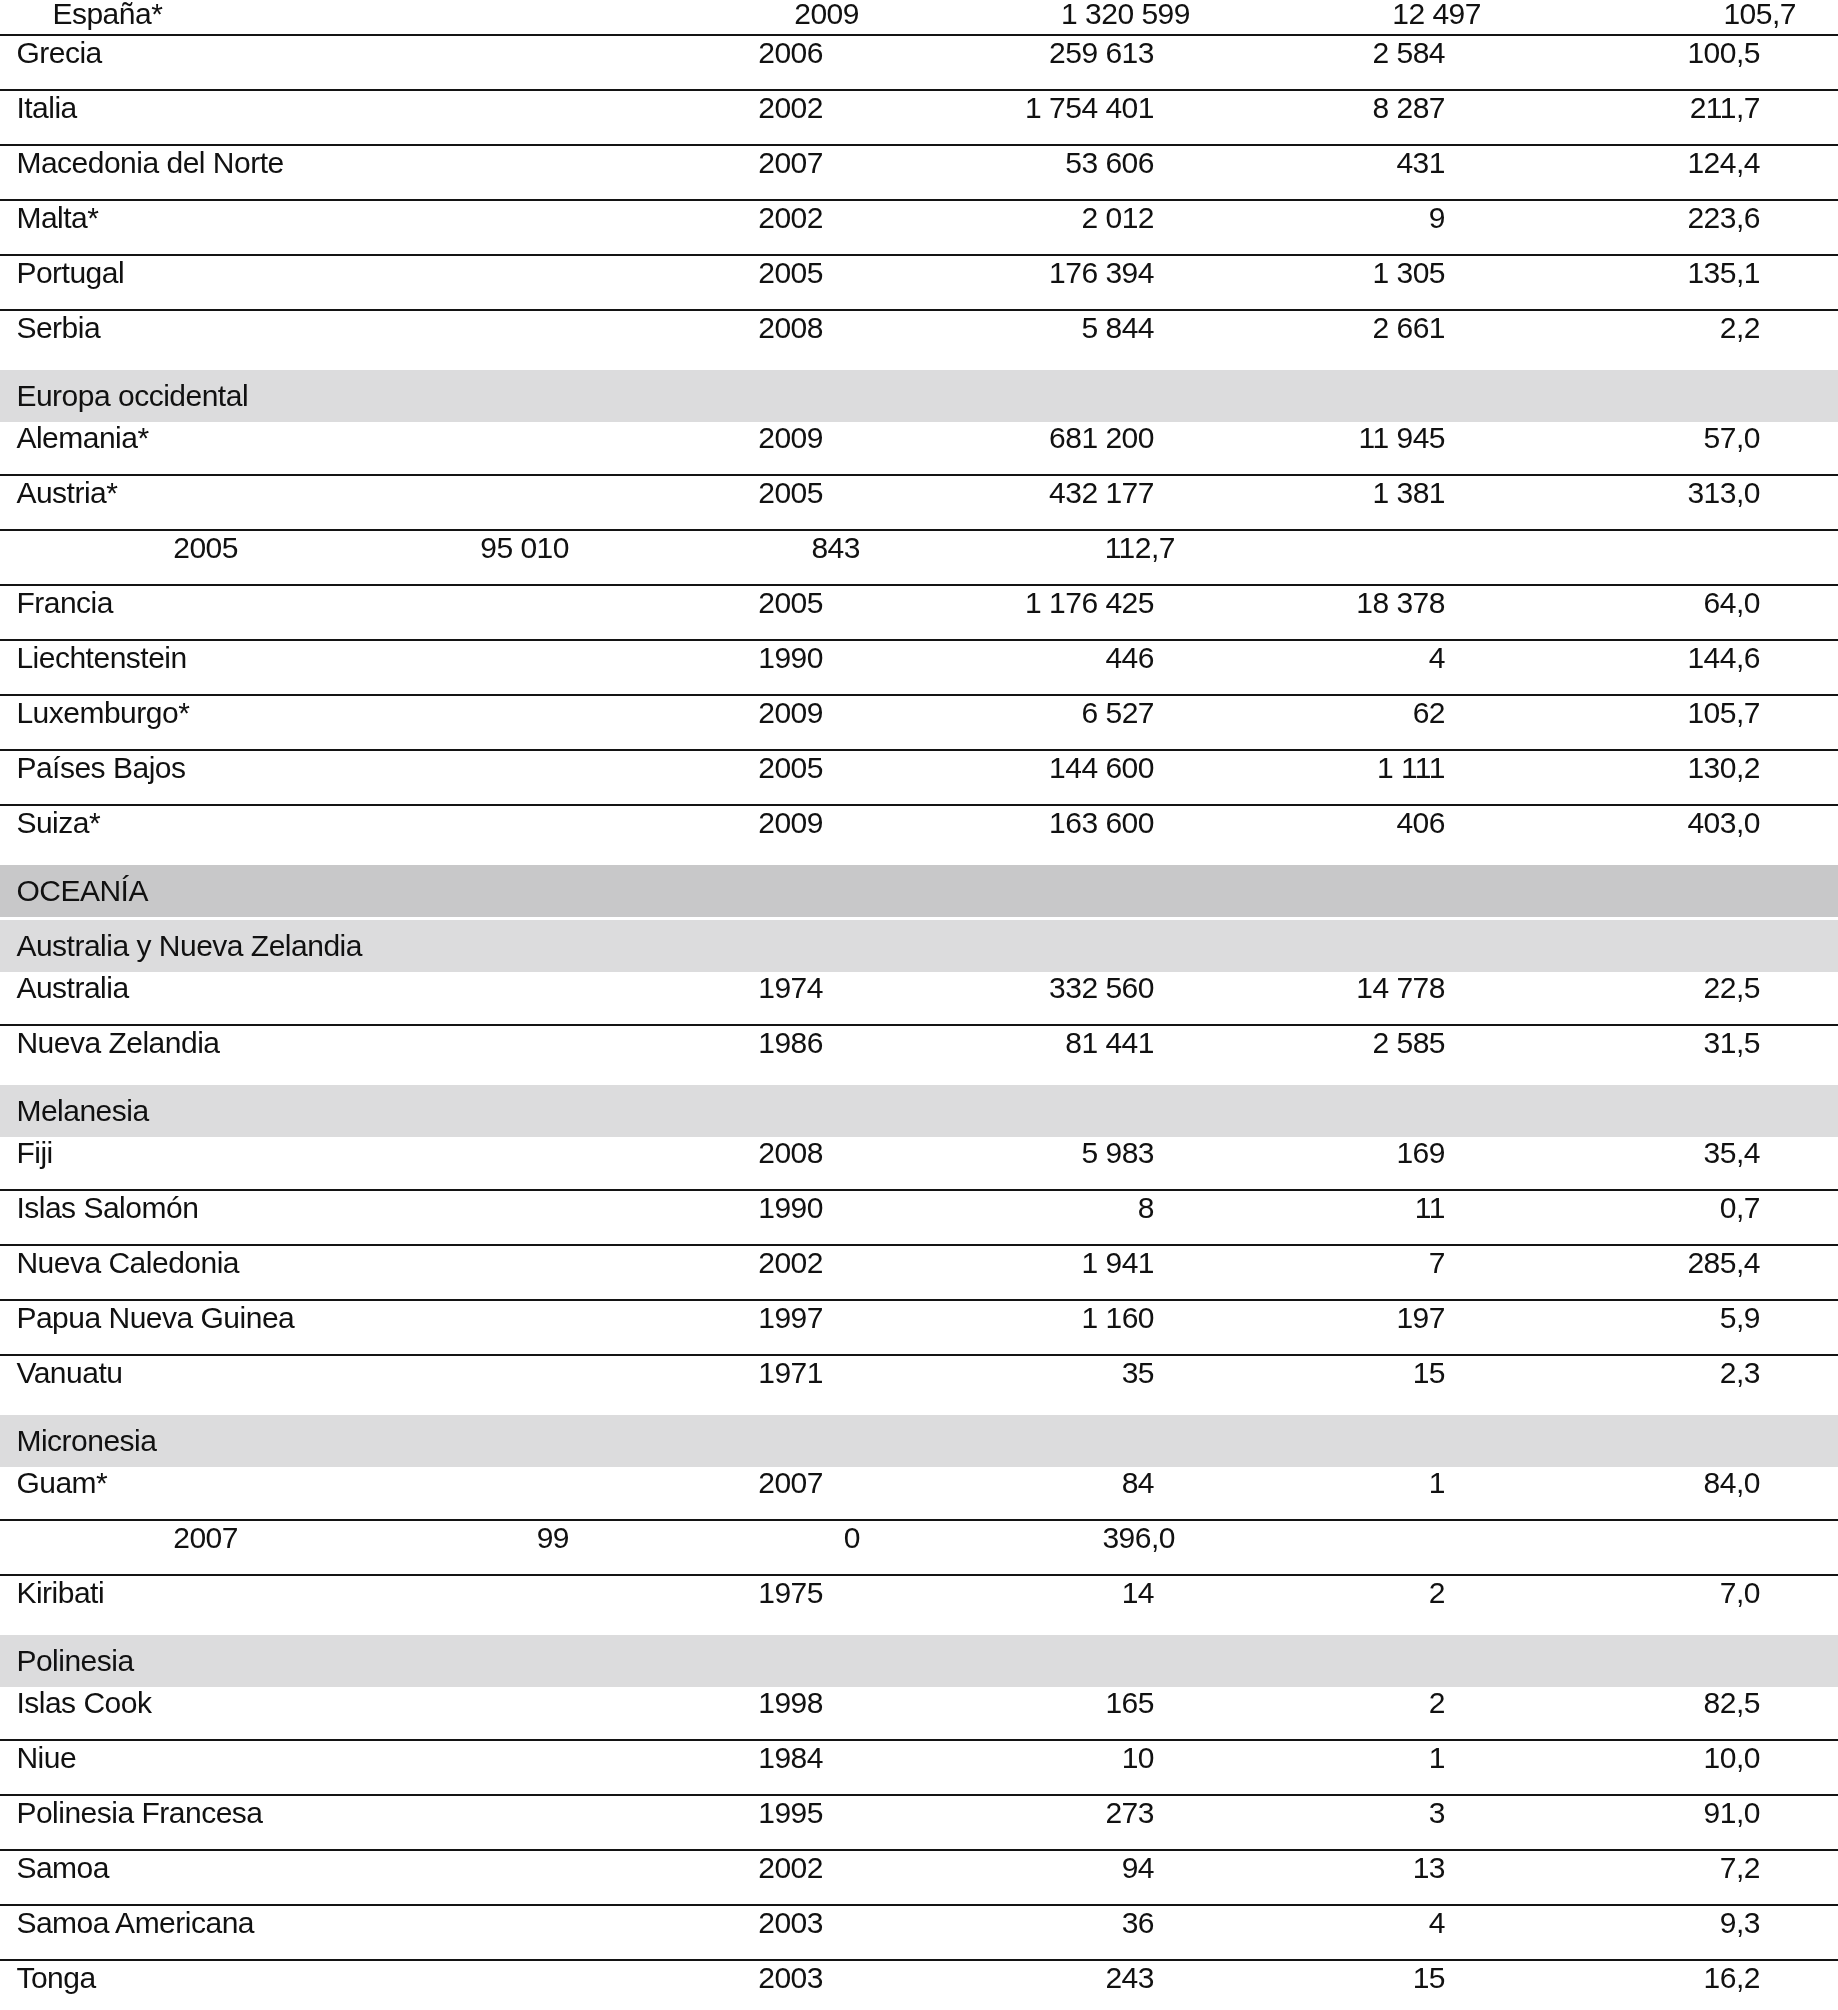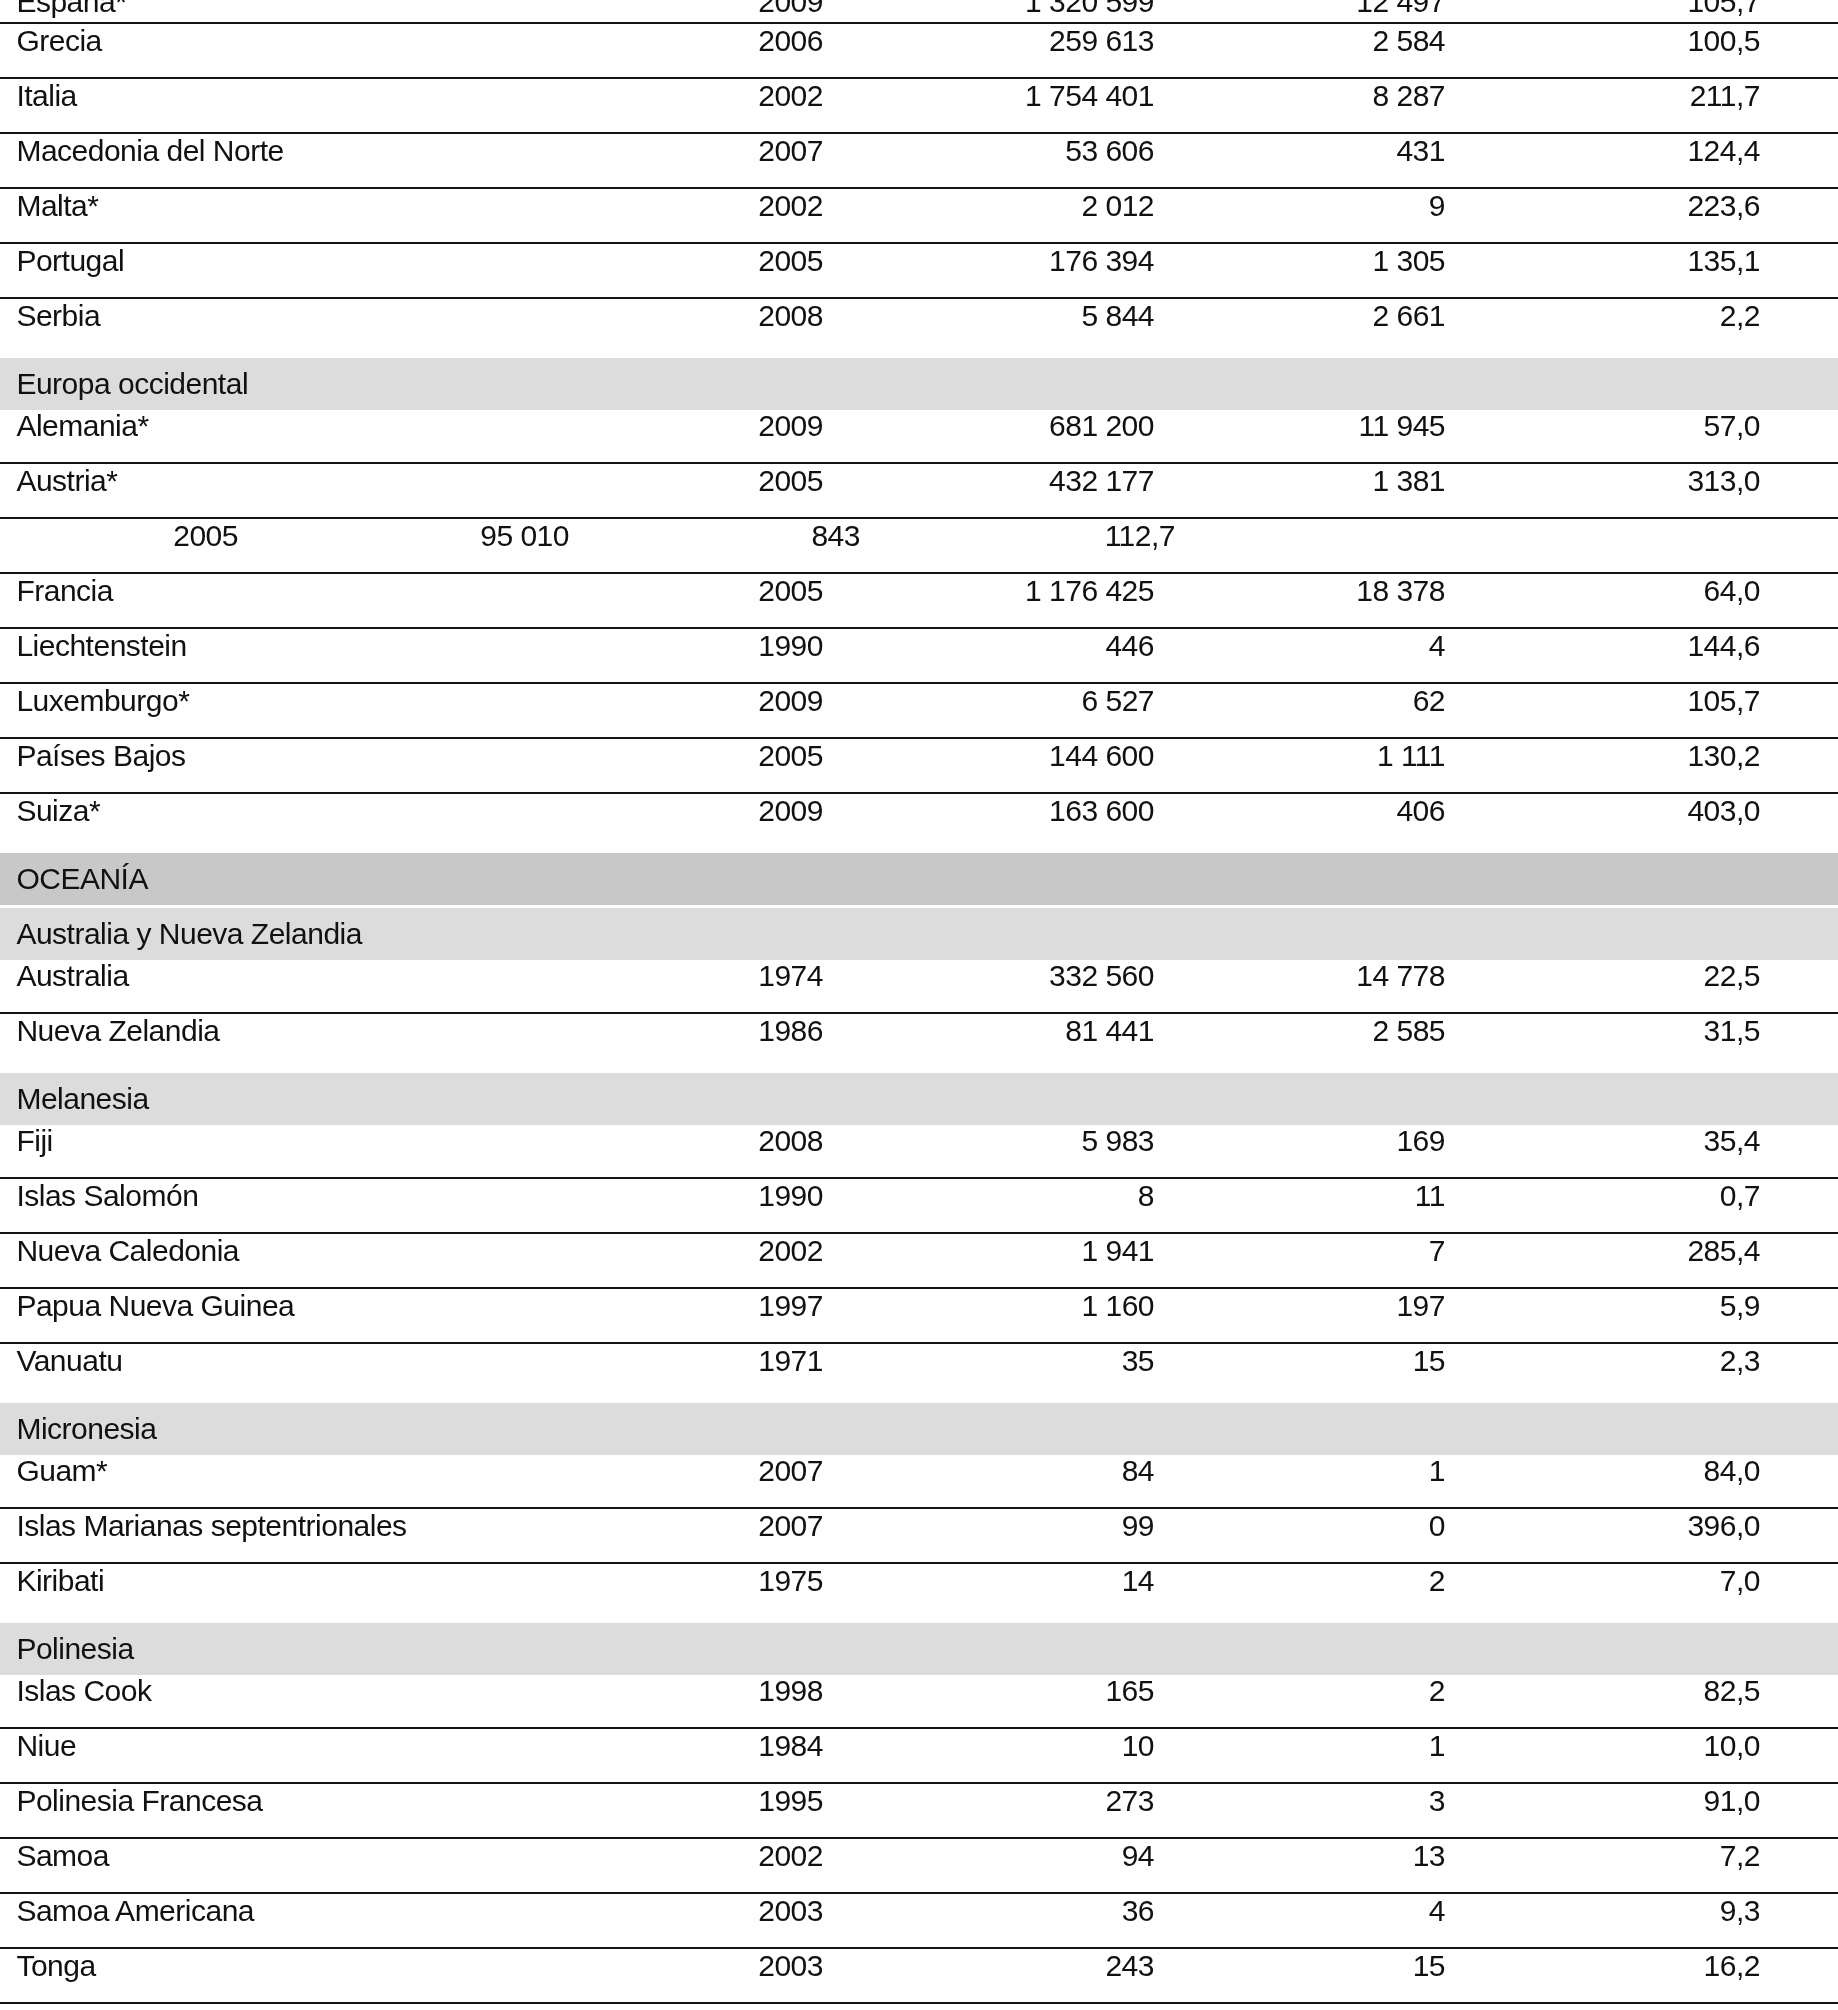--- a/index.html
+++ b/index.html
@@ -20,24 +20,25 @@
   }
   .table{width:1838px;}
   .row{
     display:flex;
     align-items:flex-start;
     height:55px;
     width:100%;
   }
   .row.bordered{border-bottom:2.7px solid var(--border-color);}
   .row.clipped{
-    height:24px;
+    height:36px;
     align-items:flex-end;
     padding-bottom:2.7px;
     overflow:hidden;
+    padding-left:36px;
   }
   .cell{display:block;white-space:nowrap;overflow:hidden;}
   .c-name{width:585px;padding-left:16.4px;text-align:left;}
   .c-year{width:238px;text-align:right;}
   .c-v1{width:331px;text-align:right;}
   .c-v2{width:291px;text-align:right;}
   .c-v3{width:315px;text-align:right;}
   .hrow{height:55px;padding:3.7px 0;width:100%;}
   .band{
     height:52px;
@@ -224,21 +225,20 @@
         <div class="band subregion">Micronesia</div>
       </div>
       <div class="row bordered">
         <span class="cell c-name">Guam*</span>
         <span class="cell c-year">2007</span>
         <span class="cell c-v1">84</span>
         <span class="cell c-v2">1</span>
         <span class="cell c-v3">84,0</span>
       </div>
       <div class="row bordered">
-        <span class="cell c-name">Islas Marianas septentrionales</span>
         <span class="cell c-year">2007</span>
         <span class="cell c-v1">99</span>
         <span class="cell c-v2">0</span>
         <span class="cell c-v3">396,0</span>
       </div>
       <div class="row">
         <span class="cell c-name">Kiribati</span>
         <span class="cell c-year">1975</span>
         <span class="cell c-v1">14</span>
         <span class="cell c-v2">2</span>

